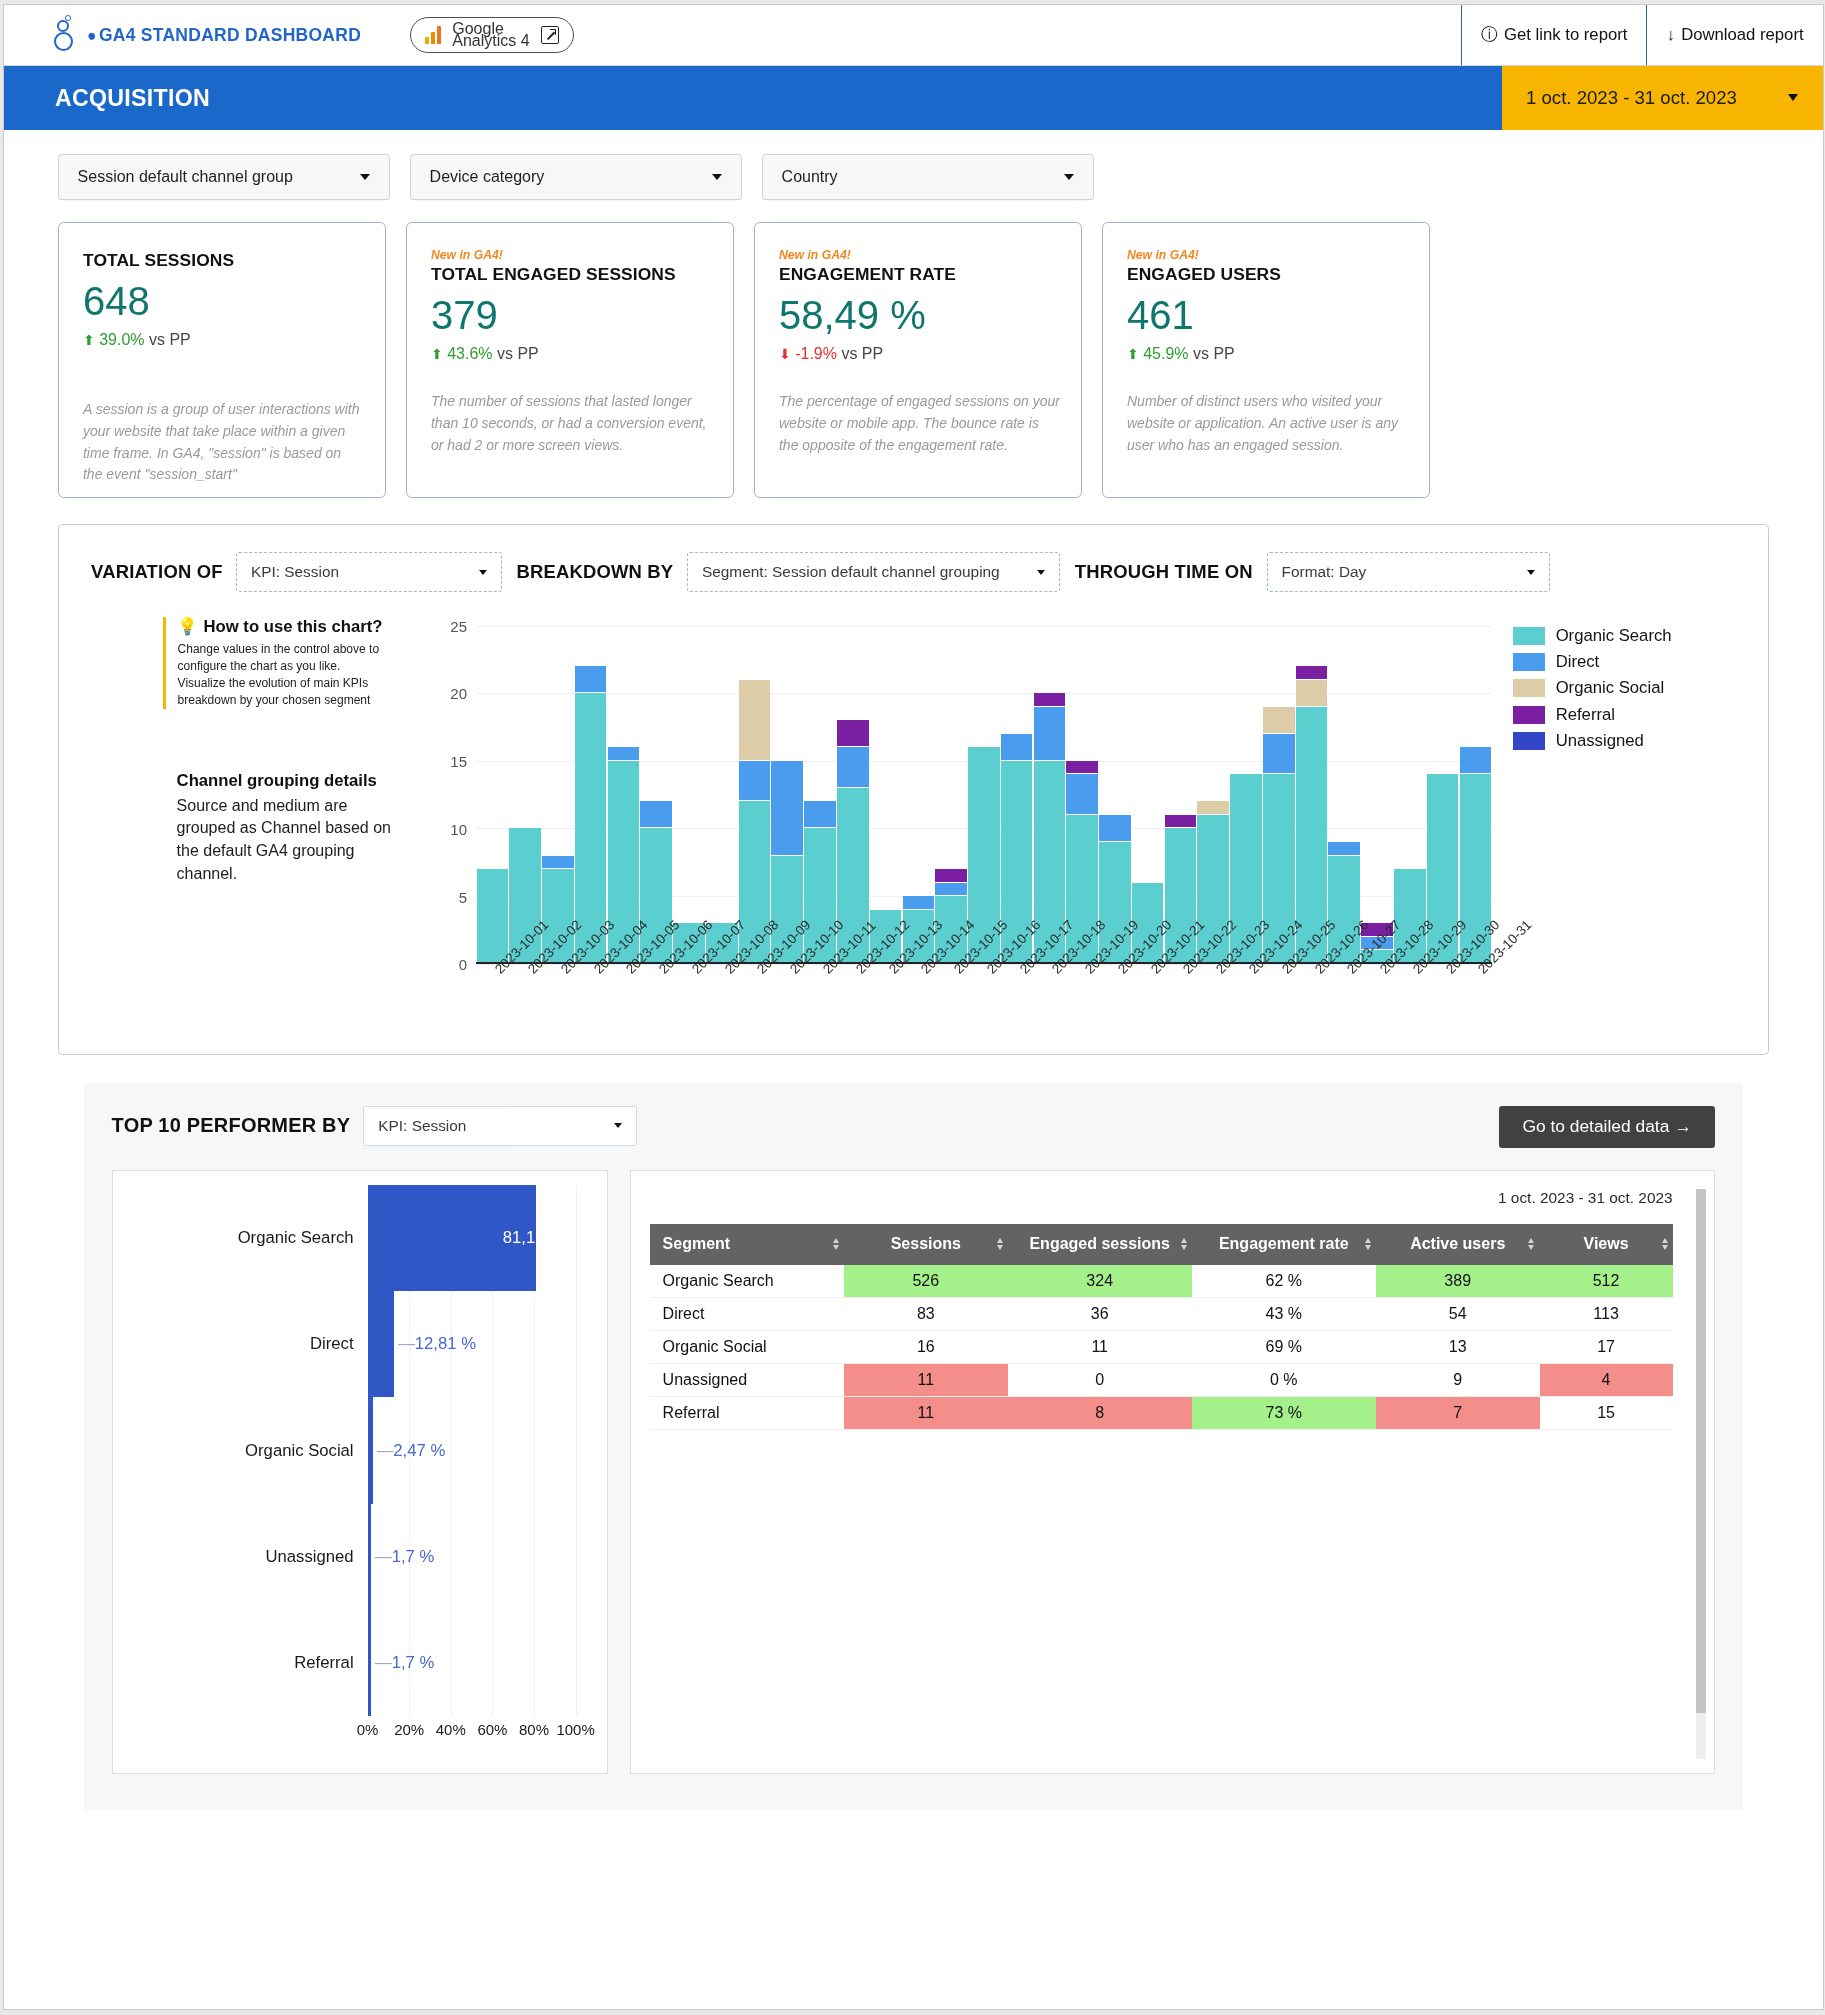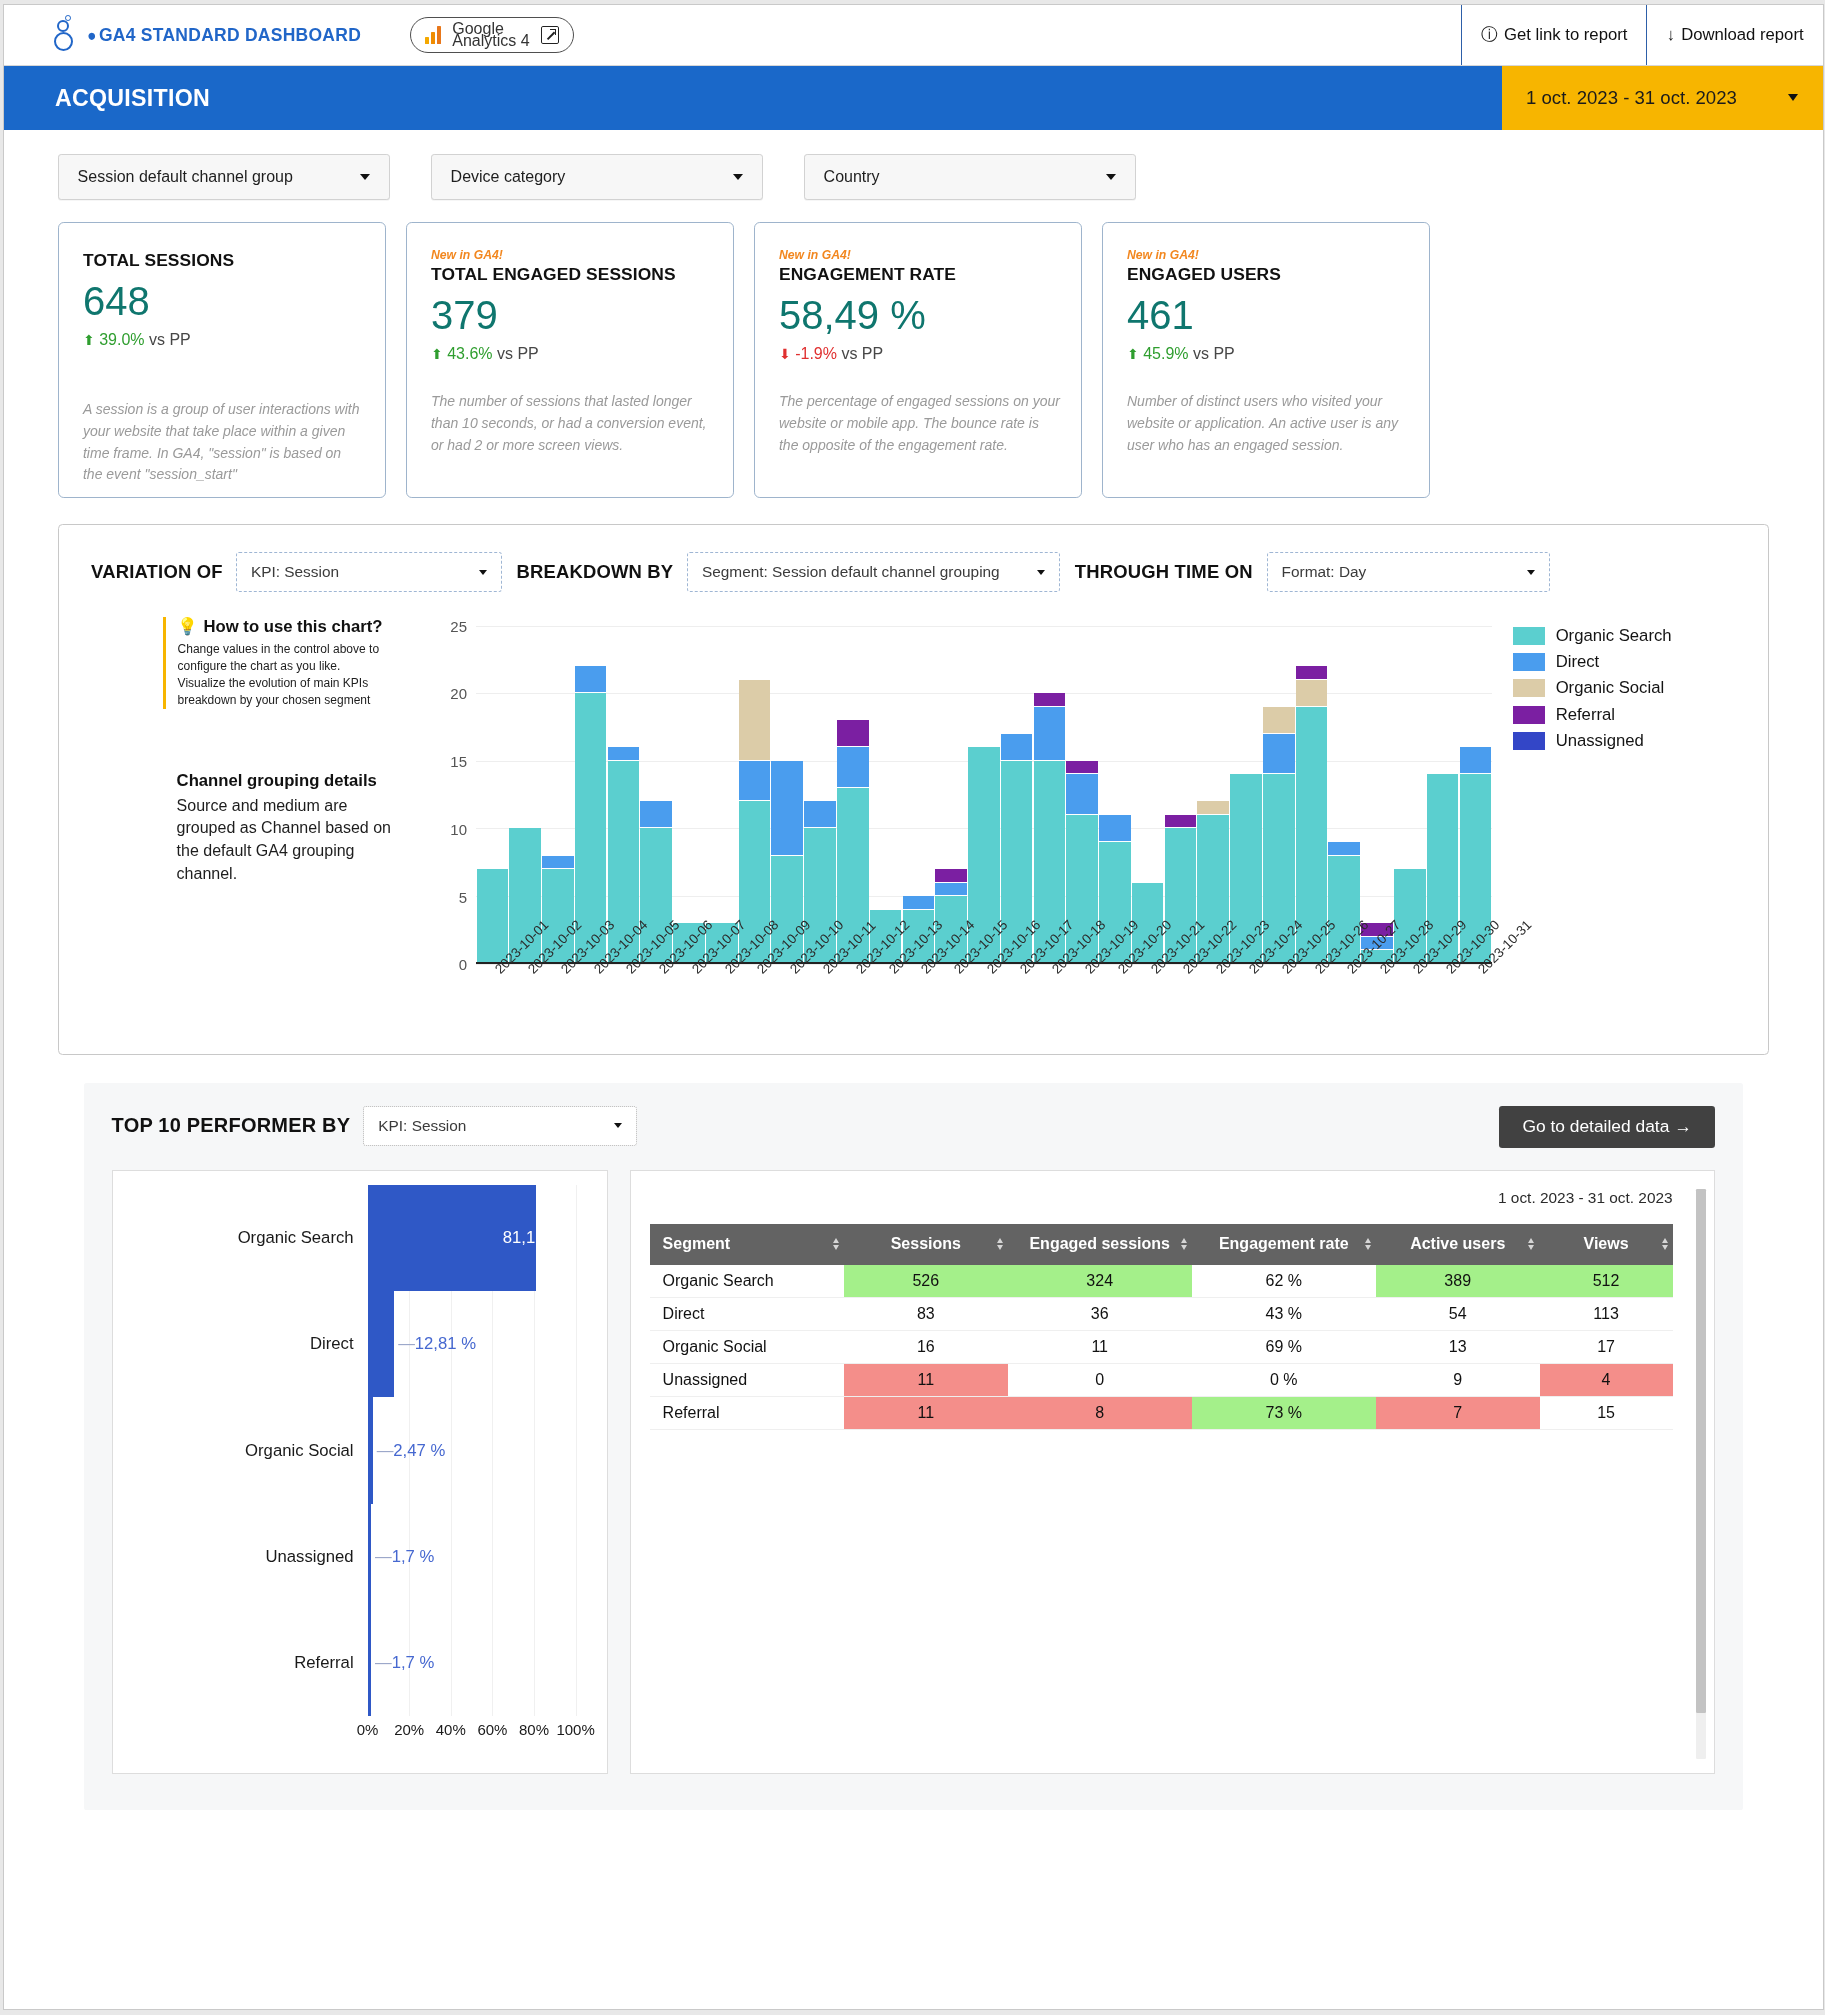--- a/index.html
+++ b/index.html
@@ -48,21 +48,21 @@
   .titleband { position:relative; height:64px; background:#1a68c9; display:flex; align-items:center; }
   .titleband h1 { color:#fff; font-size:24.4px; letter-spacing:0.3px; margin-left:51px;
                   font-family:"Liberation Sans Narrow","Liberation Sans",sans-serif; font-weight:bold;
                   transform:scaleX(0.95); transform-origin:left center; }
   .daterange { position:absolute; right:0; top:0; width:321px; height:64px; background:#f7b500;
                display:flex; align-items:center; justify-content:space-between; padding:0 24.4px;
                font-size:18.6px; color:#1b1b1b; }
   .caret { width:0;height:0;border-left:5.8px solid transparent;border-right:5.8px solid transparent;border-top:7px solid #111; }
 
   
-  .filters { display:flex; gap:41px; padding:24.4px 54px 0 54px; }
+  .filters { display:flex; gap:20px; padding:24.4px 54px 0 54px; }
   .filter {
     width:332px; height:46px; background:#f7f7f7; border:0.6px solid #d2d2d2; border-radius:3.2px;
     display:flex; align-items:center; justify-content:space-between; padding:0 19px;
     font-size:16px; color:#1e1e1e; box-shadow:0 0.6px 0.6px rgba(0,0,0,.07);
     font-family:"Liberation Sans Narrow","Liberation Sans",sans-serif;
   }
   .filter .caret { border-top-width:6.4px; border-left-width:5.1px; border-right-width:5.1px; }
 
   
   .kpis { display:flex; gap:20px; padding:22px 54px 0 54px; }

